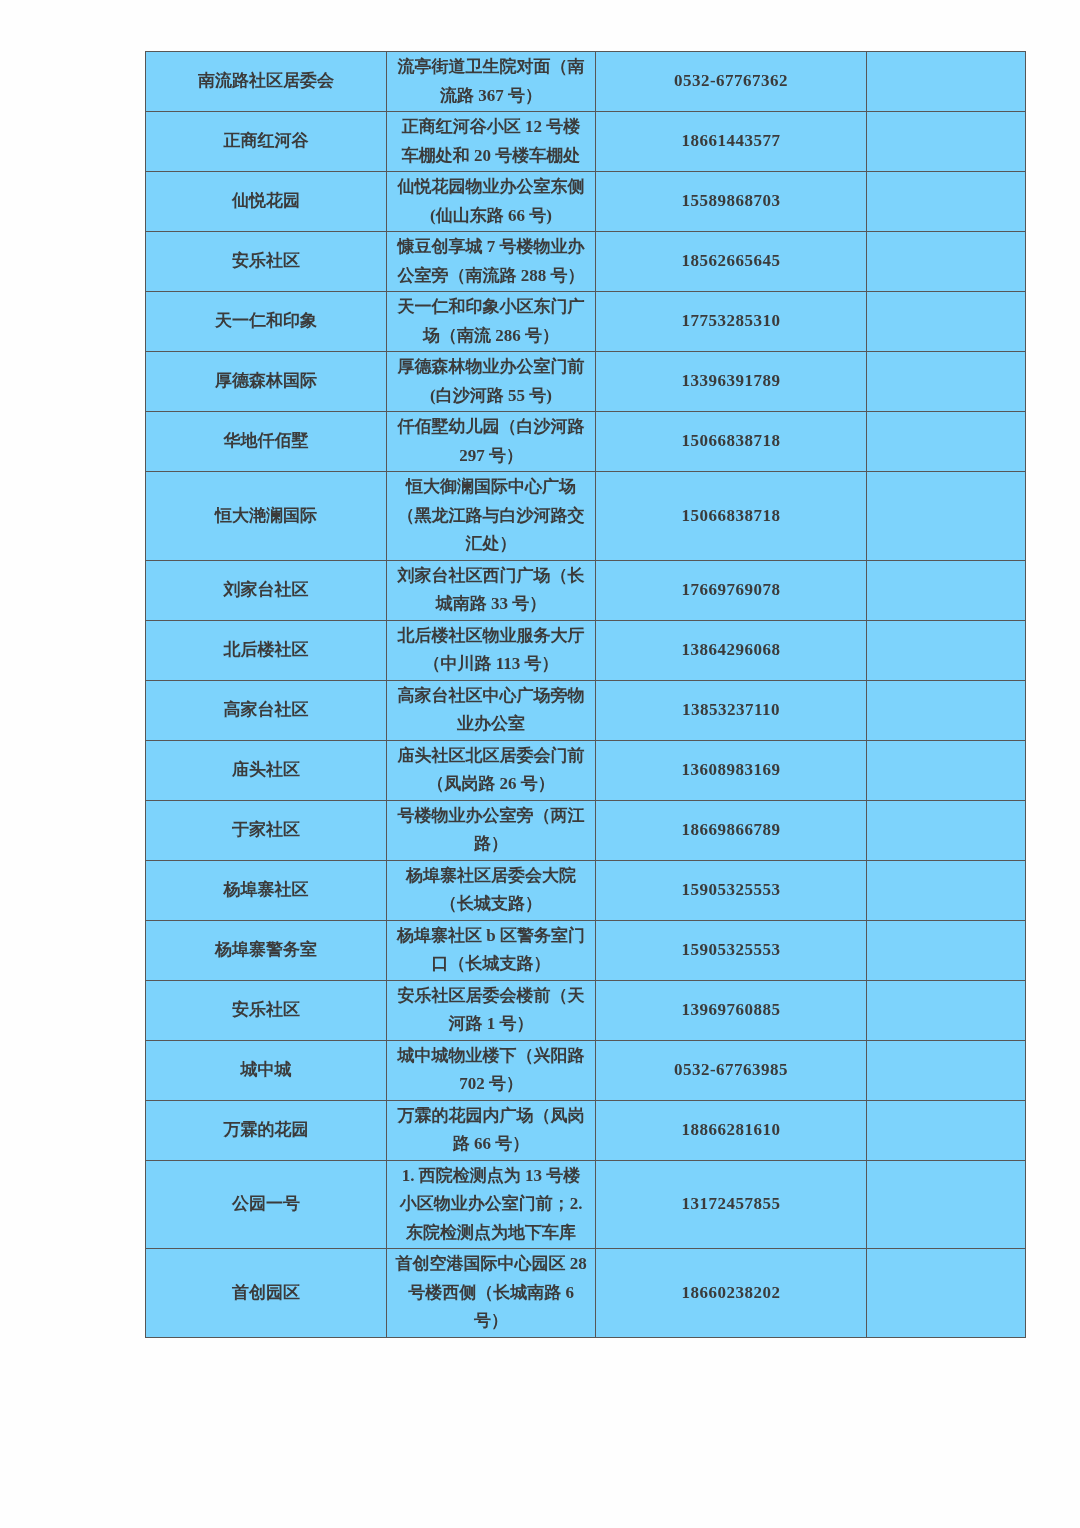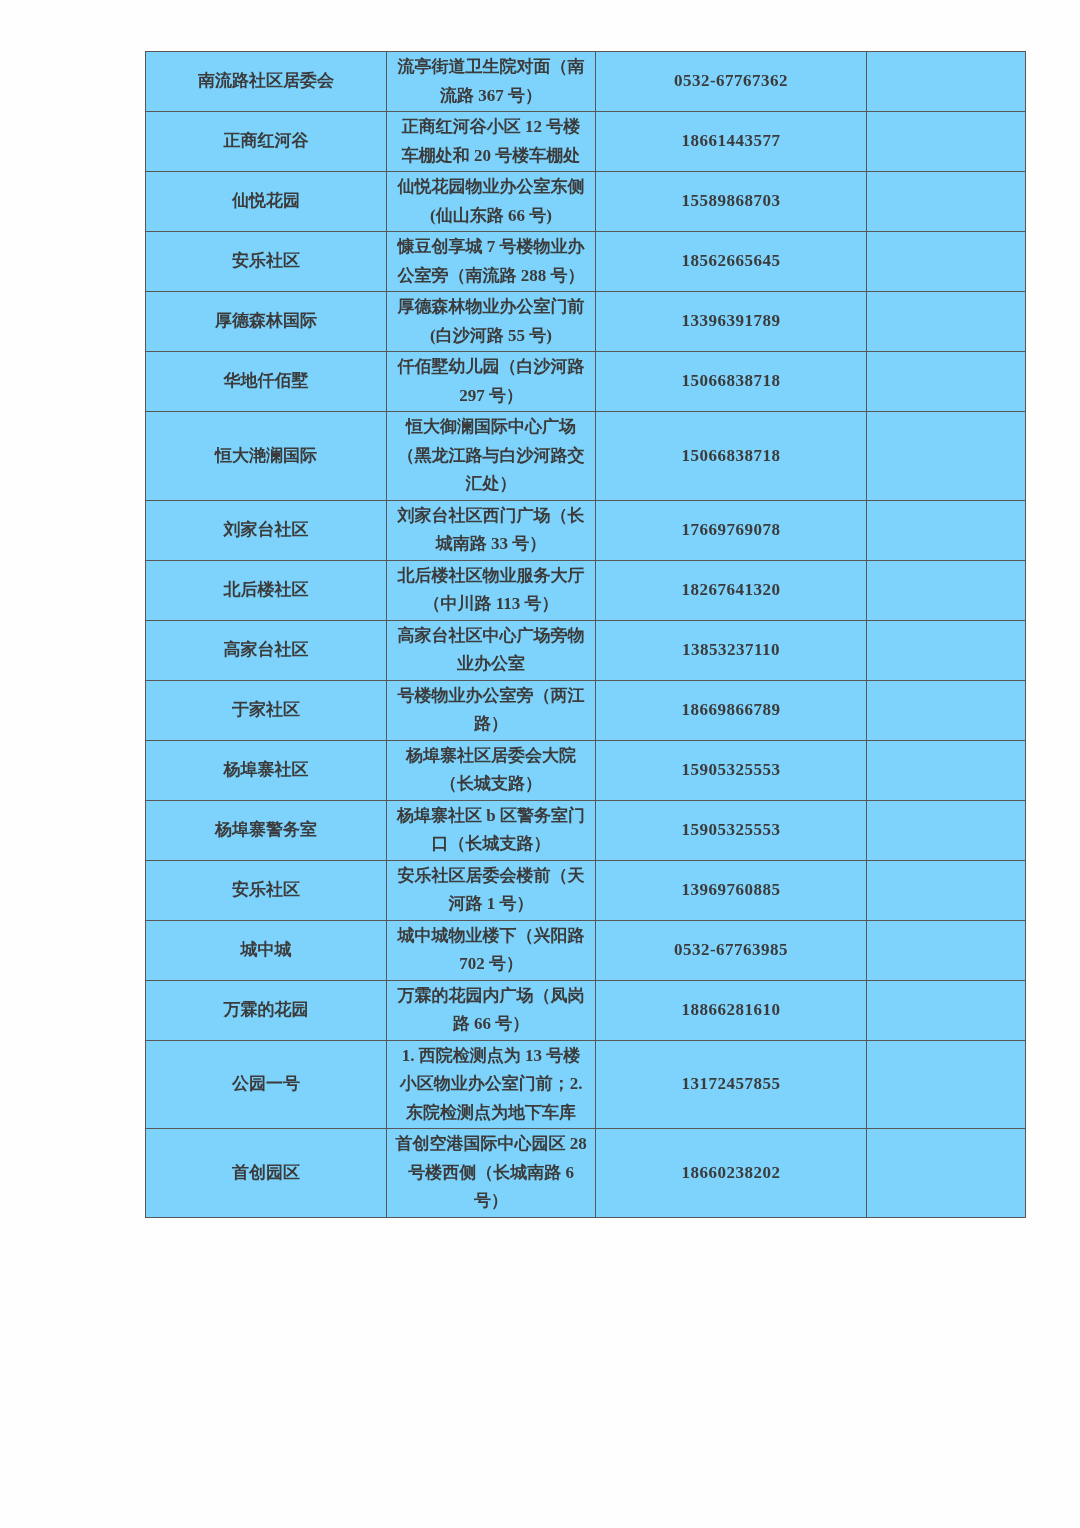--- a/index.html
+++ b/index.html
@@ -75,20 +75,26 @@
             <td class="col-note"></td>
           </tr>
 
           <tr>
             <td class="col-name">安乐社区</td>
             <td class="col-location">慷豆创享城 7 号楼物业办公室旁（南流路 288 号）</td>
             <td class="col-phone">18562665645</td>
             <td class="col-note"></td>
           </tr>
 
+          <tr>
+            <td class="col-name">天一仁和印象</td>
+            <td class="col-location">天一仁和印象小区东门广场（南流 286 号）</td>
+            <td class="col-phone">17753285310</td>
+            <td class="col-note"></td>
+          </tr>
 
           <tr>
             <td class="col-name">厚德森林国际</td>
             <td class="col-location">厚德森林物业办公室门前(白沙河路 55 号)</td>
             <td class="col-phone">13396391789</td>
             <td class="col-note"></td>
           </tr>
 
           <tr>
             <td class="col-name">华地仟佰墅</td>
@@ -108,31 +114,37 @@
             <td class="col-name">刘家台社区</td>
             <td class="col-location">刘家台社区西门广场（长城南路 33 号）</td>
             <td class="col-phone">17669769078</td>
             <td class="col-note"></td>
           </tr>
 
 
           <tr>
             <td class="col-name">北后楼社区</td>
             <td class="col-location">北后楼社区物业服务大厅（中川路 113 号）</td>
-            <td class="col-phone">18267641320</td>
+            <td class="col-phone">13864296068</td>
             <td class="col-note"></td>
           </tr>
 
           <tr>
             <td class="col-name">高家台社区</td>
             <td class="col-location">高家台社区中心广场旁物业办公室</td>
             <td class="col-phone">13853237110</td>
             <td class="col-note"></td>
           </tr>
 
+          <tr>
+            <td class="col-name">庙头社区</td>
+            <td class="col-location">庙头社区北区居委会门前（凤岗路 26 号）</td>
+            <td class="col-phone">13608983169</td>
+            <td class="col-note"></td>
+          </tr>
 
           <tr>
             <td class="col-name">于家社区</td>
             <td class="col-location">号楼物业办公室旁（两江路）</td>
             <td class="col-phone">18669866789</td>
             <td class="col-note"></td>
           </tr>
 
           <tr>
             <td class="col-name">杨埠寨社区</td>

